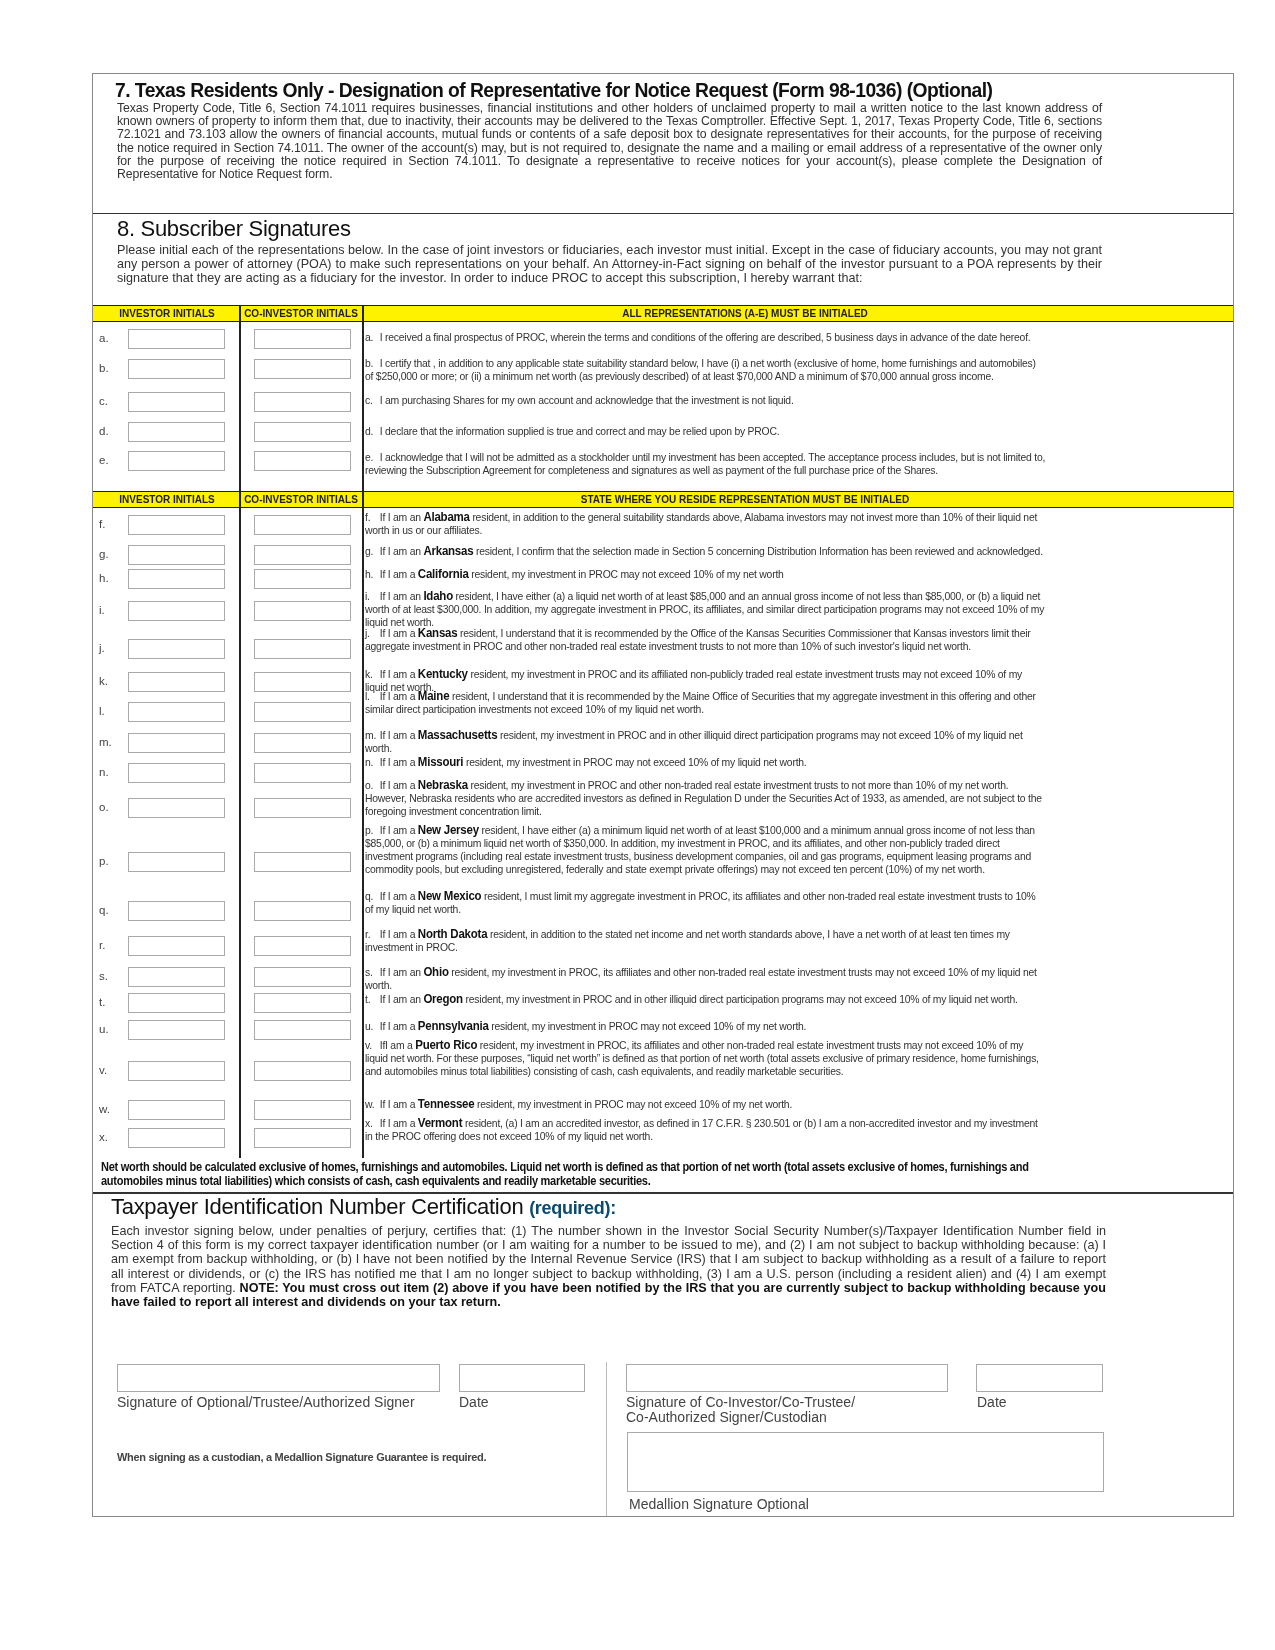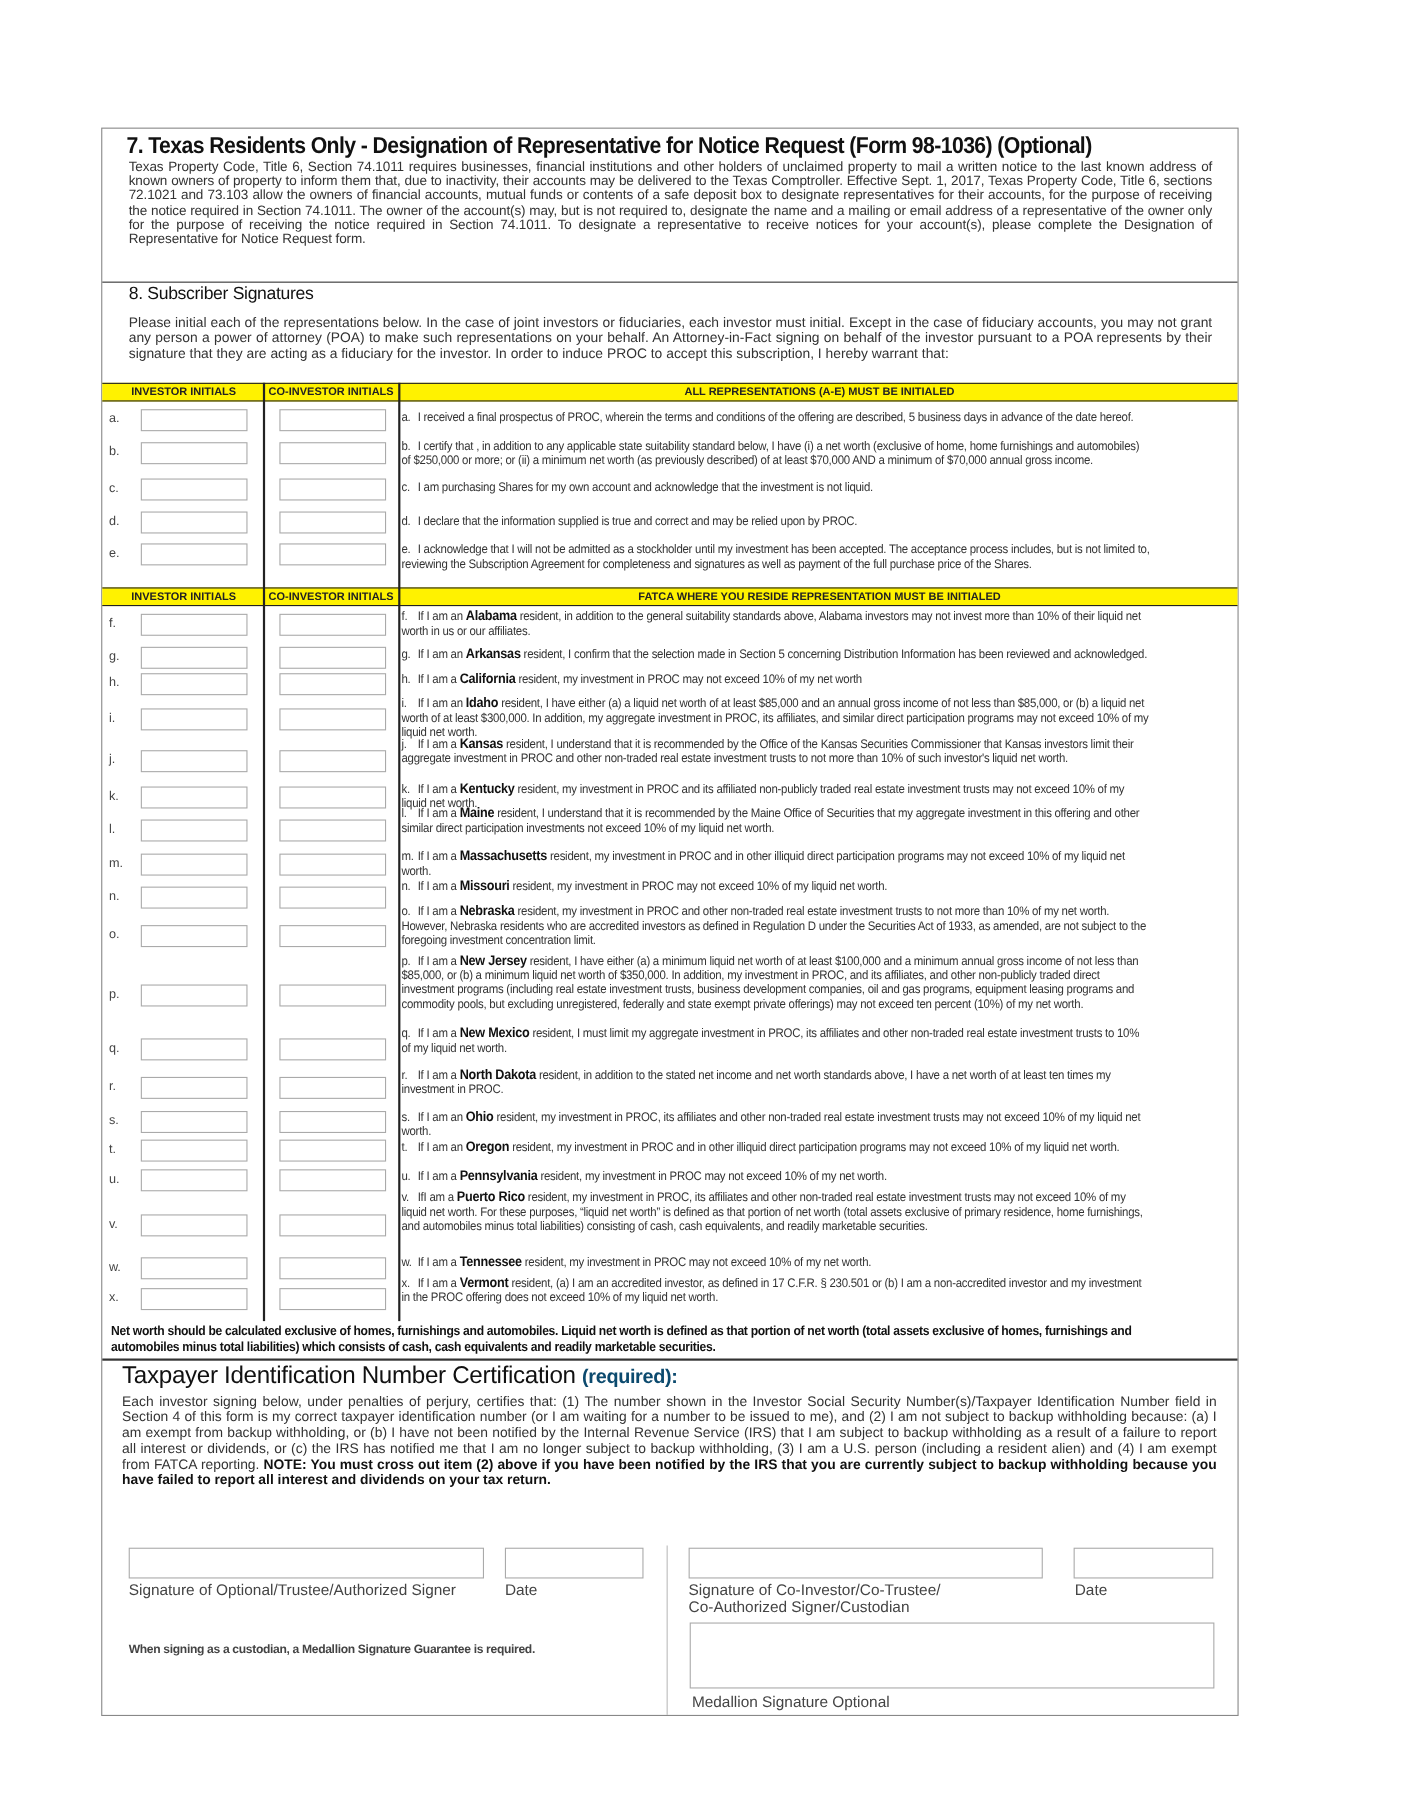--- a/index.html
+++ b/index.html
@@ -1,22 +1,22 @@
 <!DOCTYPE html>
 <html><head>
 <meta charset="utf-8">
 <style>
   html,body{margin:0;padding:0;background:#fff;}
   body{width:1275px;height:1650px;position:relative;font-family:"Liberation Sans",sans-serif;color:#222;}
-  .page{position:absolute;left:92px;top:73px;width:1034px;height:1444px;border:1.5px solid #888;box-sizing:border-box;margin-top:43px;}
+  .page{position:absolute;left:92px;top:73px;width:1142px;height:1444px;border:1.5px solid #888;box-sizing:border-box;}
   .sec7{position:absolute;left:0;top:0;width:100%;height:140px;border-bottom:1.5px solid #333;box-sizing:border-box;}
   .sec7 h2{margin:0;position:absolute;left:22px;top:4px;font-size:21px;font-weight:bold;letter-spacing:-0.6px;color:#111;transform:scaleX(0.92);transform-origin:left;}
   .sec7 .body{position:absolute;left:24px;top:28px;width:985px;font-size:12.3px;line-height:13.2px;color:#333;text-align:justify;letter-spacing:-0.1px;}
   .sec8{position:absolute;left:0;top:140px;width:100%;}
-  .sec8 h2{margin:0;position:absolute;left:24px;top:2px;font-size:16px;font-weight:normal;color:#111;letter-spacing:-0.3px;}
+  .sec8 h2{margin:0;position:absolute;left:24px;top:2px;font-size:22px;font-weight:normal;color:#111;letter-spacing:-0.3px;}
   .sec8 .body{position:absolute;left:24px;top:29px;width:985px;font-size:12.6px;line-height:14.2px;color:#333;text-align:justify;}
   .tbl{position:absolute;left:0;top:231px;width:100%;height:858px;}
   .ybar{position:absolute;left:0;width:100%;height:17px;background:#fff200;border-top:1.5px solid #222;border-bottom:1.5px solid #222;box-sizing:border-box;font-size:10px;font-weight:bold;color:#222;}
   .ybar span{position:absolute;top:2px;text-align:center;}
   .vline{position:absolute;width:1.5px;background:#222;}
   .row-letter{position:absolute;left:6px;font-size:11.5px;color:#444;}
   .ibox{position:absolute;width:97px;height:20px;border:1px solid #aaa;box-sizing:border-box;background:#fff;}
   .rep{position:absolute;left:272px;width:740px;font-size:11.3px;line-height:13px;color:#333;letter-spacing:-0.25px;transform:scaleX(0.92);transform-origin:left;white-space:normal;}
   .rep .l{display:inline-block;width:16px;}
   .rep b{color:#111;font-size:12.5px;}
@@ -49,21 +49,21 @@
 
   <div class="tbl">
     <div class="ybar" style="top:0">
       <span style="left:0;width:148px">INVESTOR INITIALS</span>
       <span style="left:148px;width:120px">CO-INVESTOR INITIALS</span>
       <span style="left:270px;width:764px">ALL REPRESENTATIONS (A-E) MUST BE INITIALED</span>
     </div>
     <div class="ybar" style="top:186px">
       <span style="left:0;width:148px">INVESTOR INITIALS</span>
       <span style="left:148px;width:120px">CO-INVESTOR INITIALS</span>
-      <span style="left:270px;width:764px">FATCA WHERE YOU RESIDE REPRESENTATION MUST BE INITIALED</span>
+      <span style="left:270px;width:764px">STATE WHERE YOU RESIDE REPRESENTATION MUST BE INITIALED</span>
     </div>
     <div class="vline" style="left:146px;top:0;height:853px"></div>
     <div class="vline" style="left:269px;top:0;height:853px"></div>
     <div id="rows">
         <div class="row-letter" style="top: 27px;">a.</div>
         <div class="ibox" style="left: 35px; top: 24px;"></div>
         <div class="ibox" style="left: 161px; top: 24px;"></div>
         <div class="rep" style="top: 26px;"><span class="l">a.</span><span>I received a final prospectus of PROC, wherein the terms and conditions of the offering are described, 5 business days in advance of the date hereof.</span></div>
         <div class="row-letter" style="top: 57px;">b.</div>
         <div class="ibox" style="left: 35px; top: 54px;"></div>

